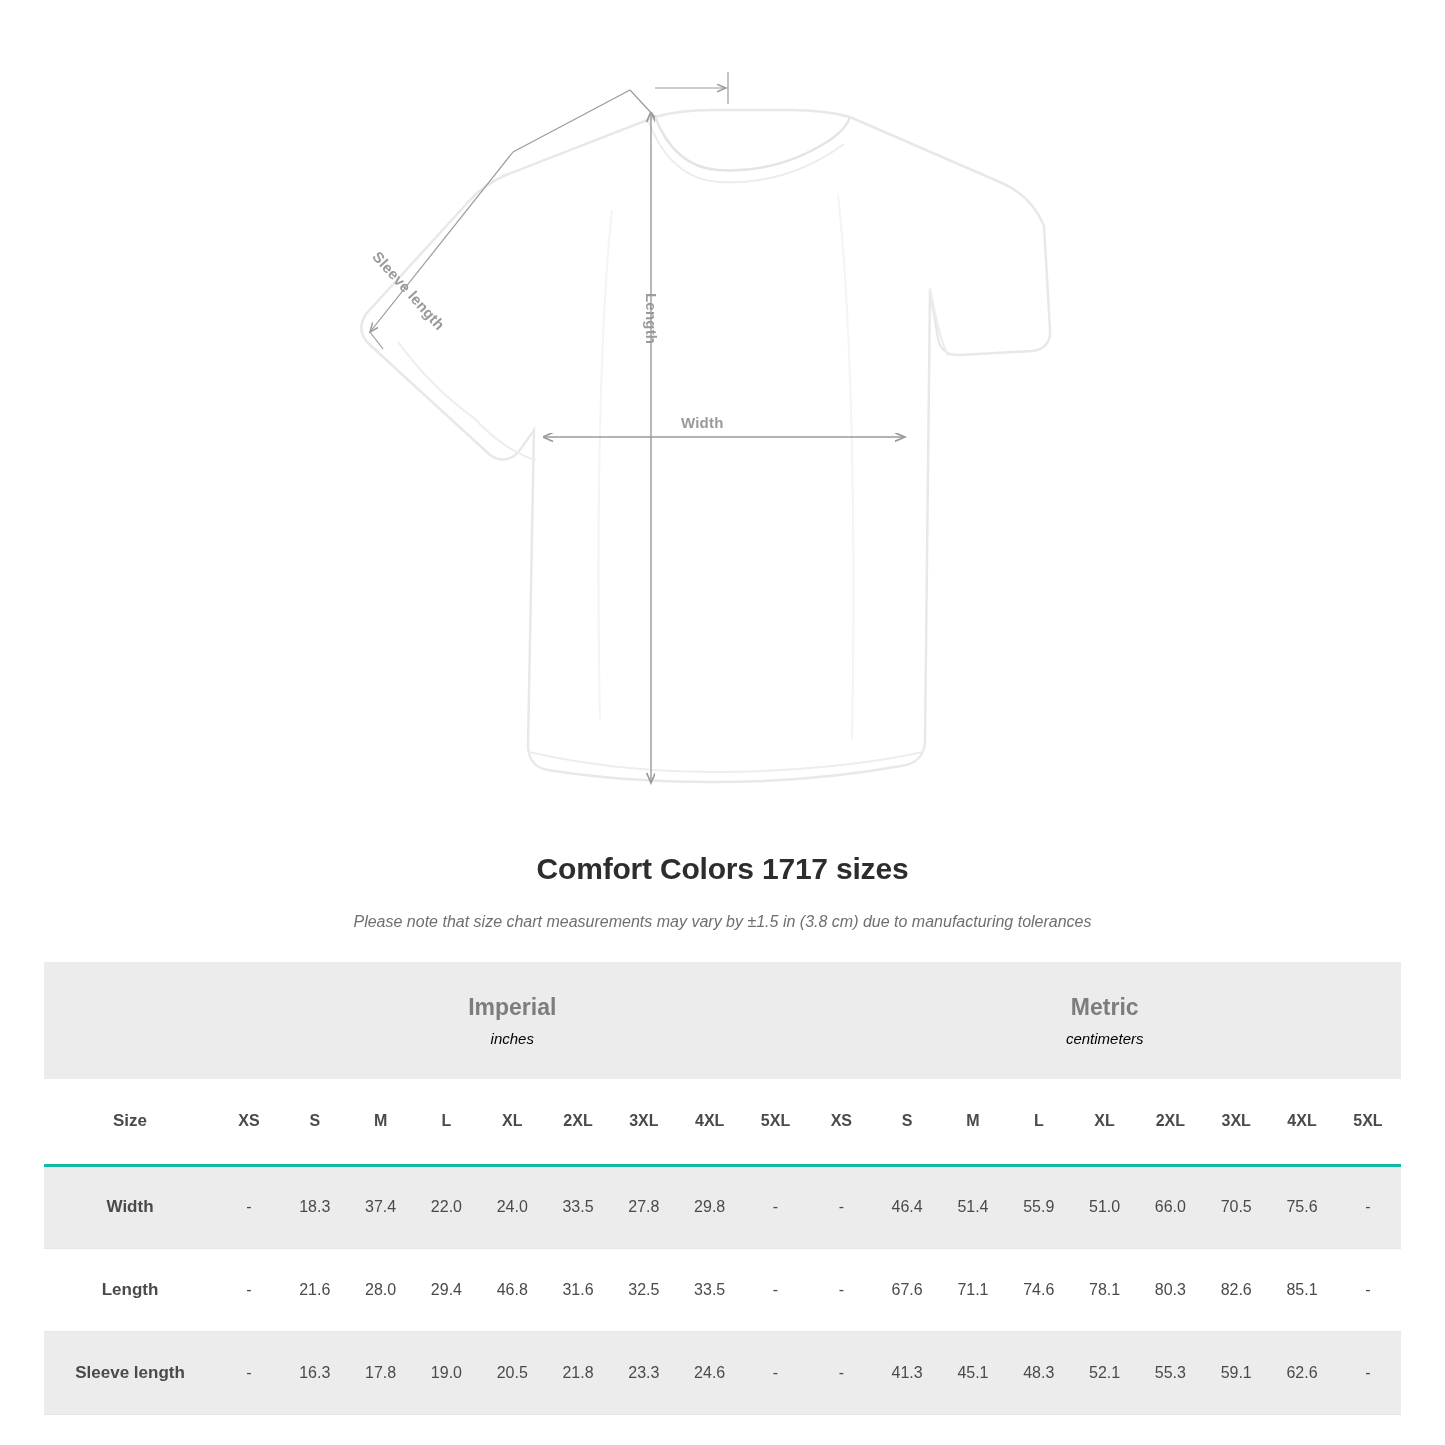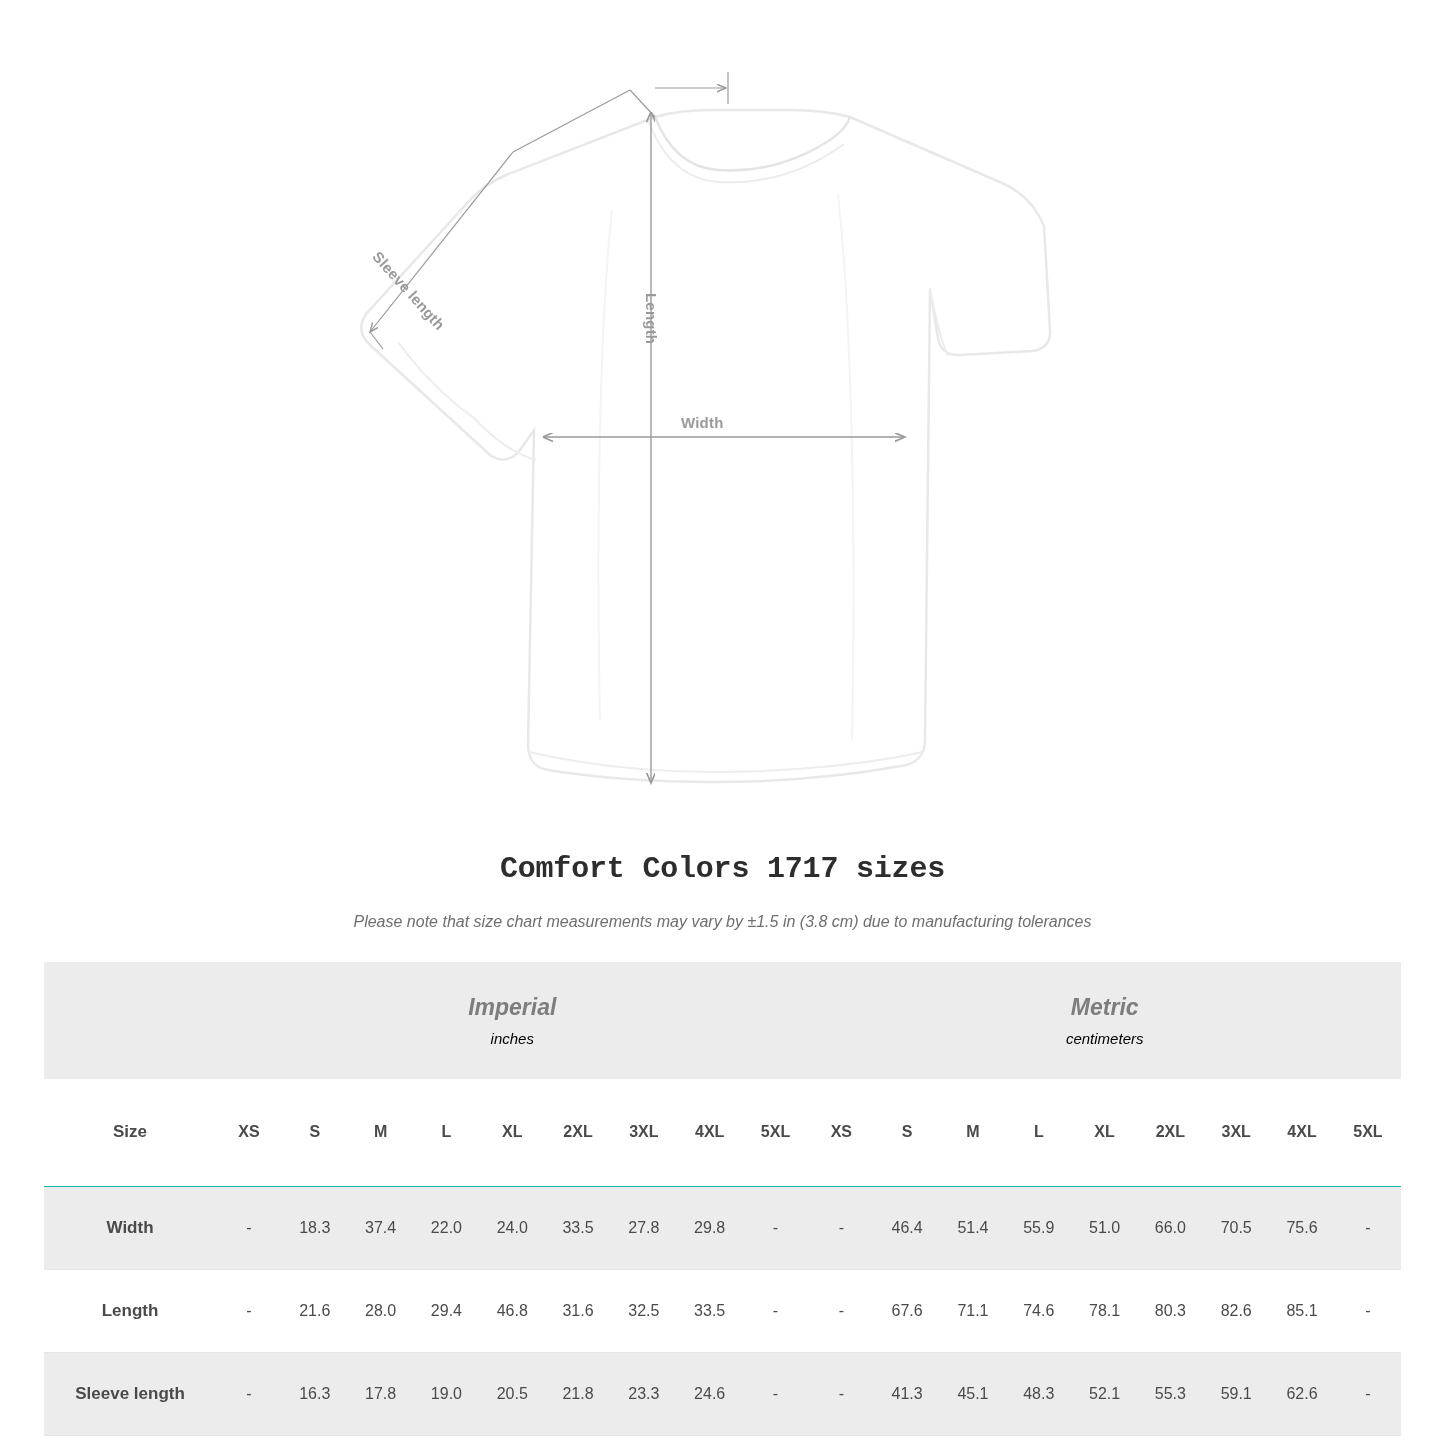--- a/index.html
+++ b/index.html
@@ -50,21 +50,20 @@
   
   #title-block {
     text-align: center;
     margin-top: 22px;
   }
   #chart-title {
     font-size: 30px;
     font-weight: bold;
     color: #2d2d2d;
     letter-spacing: -0.2px;
-    font-family: Liberation Mono, monospace;
   }
   #chart-note {
     font-size: 16px;
     font-style: italic;
     color: #6f6f6f;
     margin-top: 27px;
   }
 
   
   #table-wrap {
@@ -81,37 +80,36 @@
     font-weight: normal;
     padding: 0;
   }
   .unit-row td {
     background: #ececec;
     height: 117px;
     vertical-align: middle;
   }
   .unit-system {
     font-size: 23px;
-    font-style: italic;
     font-weight: bold;
     color: #7d7d7d;
   }
   .unit-unit {
     font-size: 15px;
     font-style: italic;
     color: #000000;
     margin-top: 9px;
   }
   .hdr-row td {
-    height: 107px;
+    height: 86px;
     font-size: 16px;
     font-weight: bold;
     color: #4a4a4a;
     background: #ffffff;
-    border-bottom: 1px solid #14b8a6;
+    border-bottom: 3px solid #14b8a6;
   }
   .hdr-row td.rowlabel { font-size: 17px; }
   .data-row td {
     height: 83px;
     font-size: 16px;
     color: #4a4a4a;
     border-bottom: 1px solid #e6e6e6;
   }
   .data-row td.rowlabel {
     font-weight: bold;

